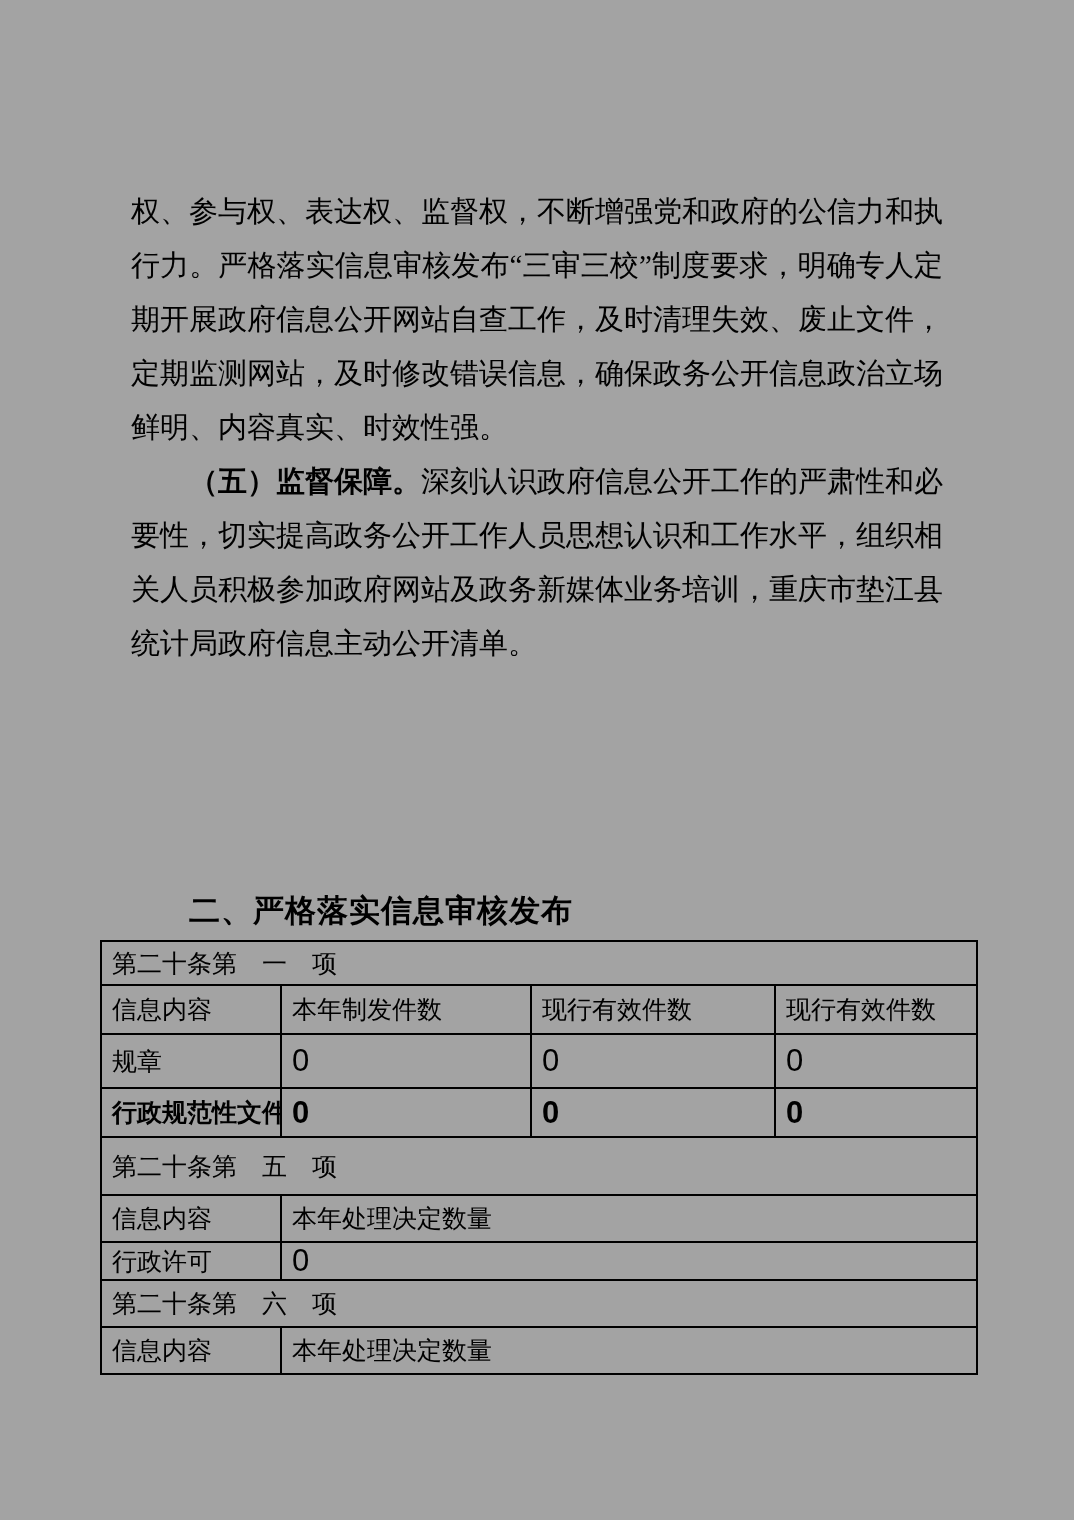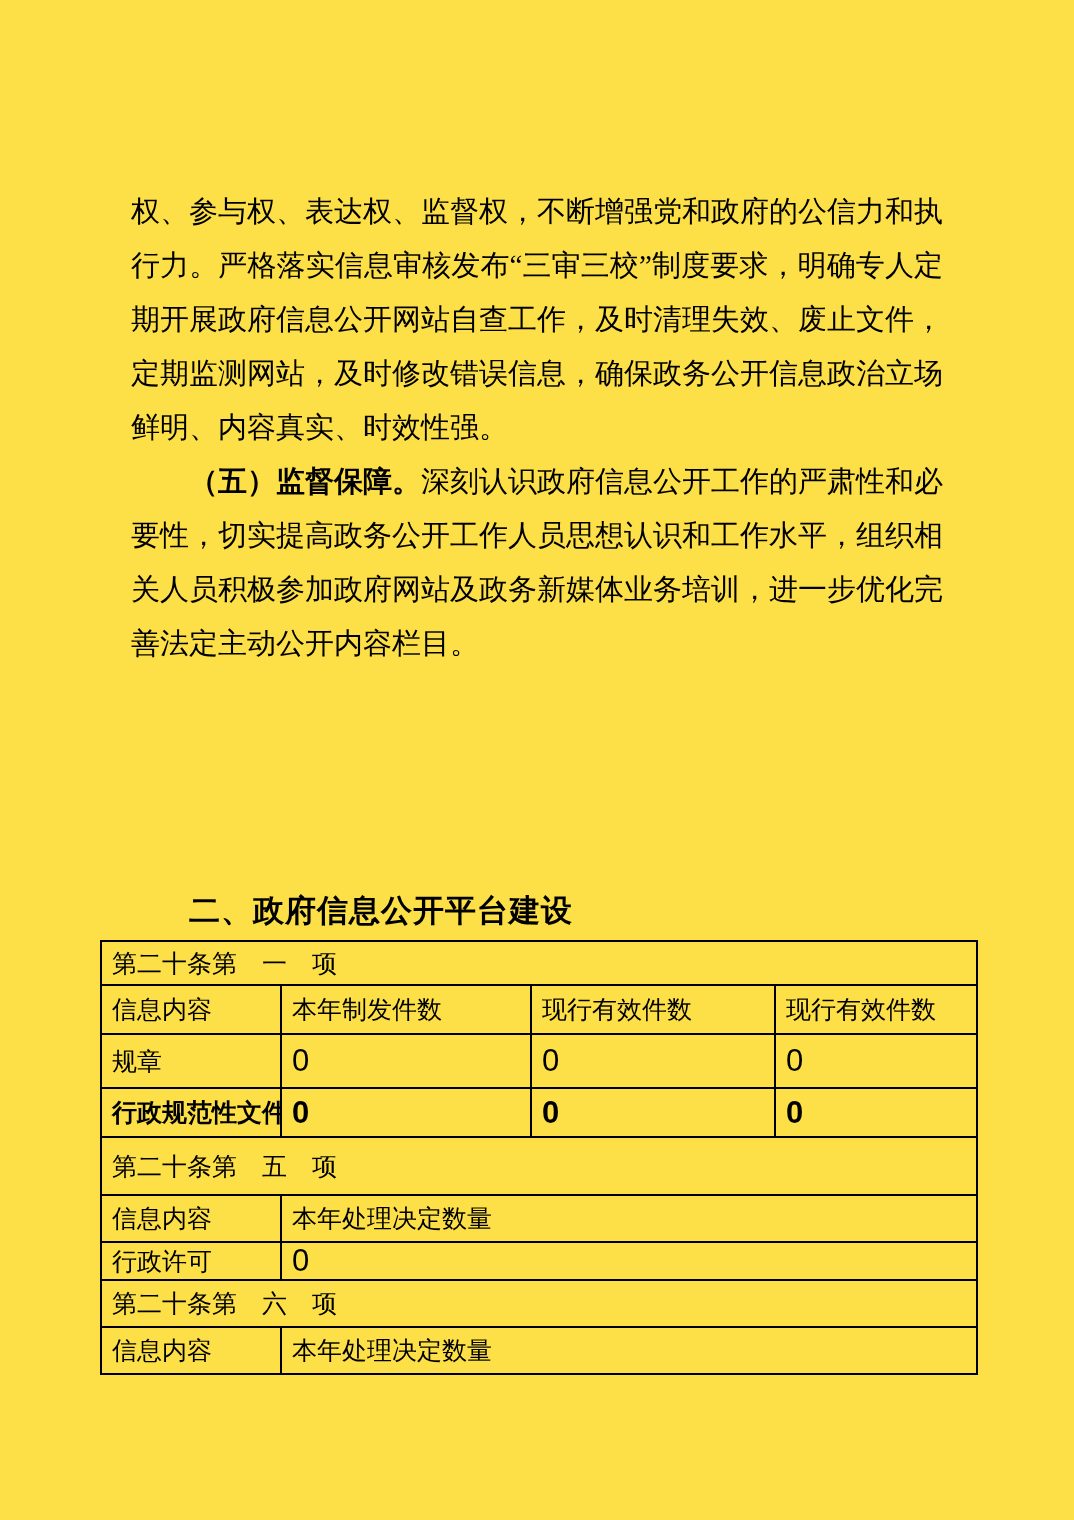--- a/index.html
+++ b/index.html
@@ -4,21 +4,21 @@
 <style>
   html, body {
     margin: 0;
     padding: 0;
     background: #ffffff;
   }
   .page {
     position: relative;
     width: 1074px;
     height: 1520px;
-    background: #fde047;
+    background: #a3a3a3;
     color: #000000;
     font-family: "Liberation Serif", "DejaVu Serif", serif;
     overflow: hidden;
   }
   .text-block {
     position: absolute;
     left: 131px;
     top: 184px;
     width: 812px;
     font-size: 29px;
@@ -79,24 +79,24 @@
   tr.rh-t6    { height: 47px; margin-left: 47px; }
   tr.rh-h6    { height: 47px; }
 </style>
 </head>
 <body>
 
 <div class="page">
 
   <div class="text-block">
     <p>权、参与权、表达权、监督权，不断增强党和政府的公信力和执行力。严格落实信息审核发布“三审三校”制度要求，明确专人定期开展政府信息公开网站自查工作，及时清理失效、废止文件，定期监测网站，及时修改错误信息，确保政务公开信息政治立场鲜明、内容真实、时效性强。</p>
-    <p class="indent"><span class="lead">（五）监督保障。</span><span>深刻认识政府信息公开工作的严肃性和必要性，切实提高政务公开工作人员思想认识和工作水平，组织相关人员积极参加政府网站及政务新媒体业务培训，进一步优化完善法定主动公开内容栏目。</span></p>
+    <p class="indent"><span class="lead">（五）监督保障。</span><span>深刻认识政府信息公开工作的严肃性和必要性，切实提高政务公开工作人员思想认识和工作水平，组织相关人员积极参加政府网站及政务新媒体业务培训，重庆市垫江县统计局政府信息主动公开清单。</span></p>
   </div>
 
-  <h2 class="section-heading">二、政府信息公开平台建设</h2>
+  <h2 class="section-heading">二、严格落实信息审核发布</h2>
 
   <table class="info-table">
     <colgroup>
       <col style="width:180px">
       <col style="width:250px">
       <col style="width:244px">
       <col style="width:202px">
     </colgroup>
 
     <tbody>

